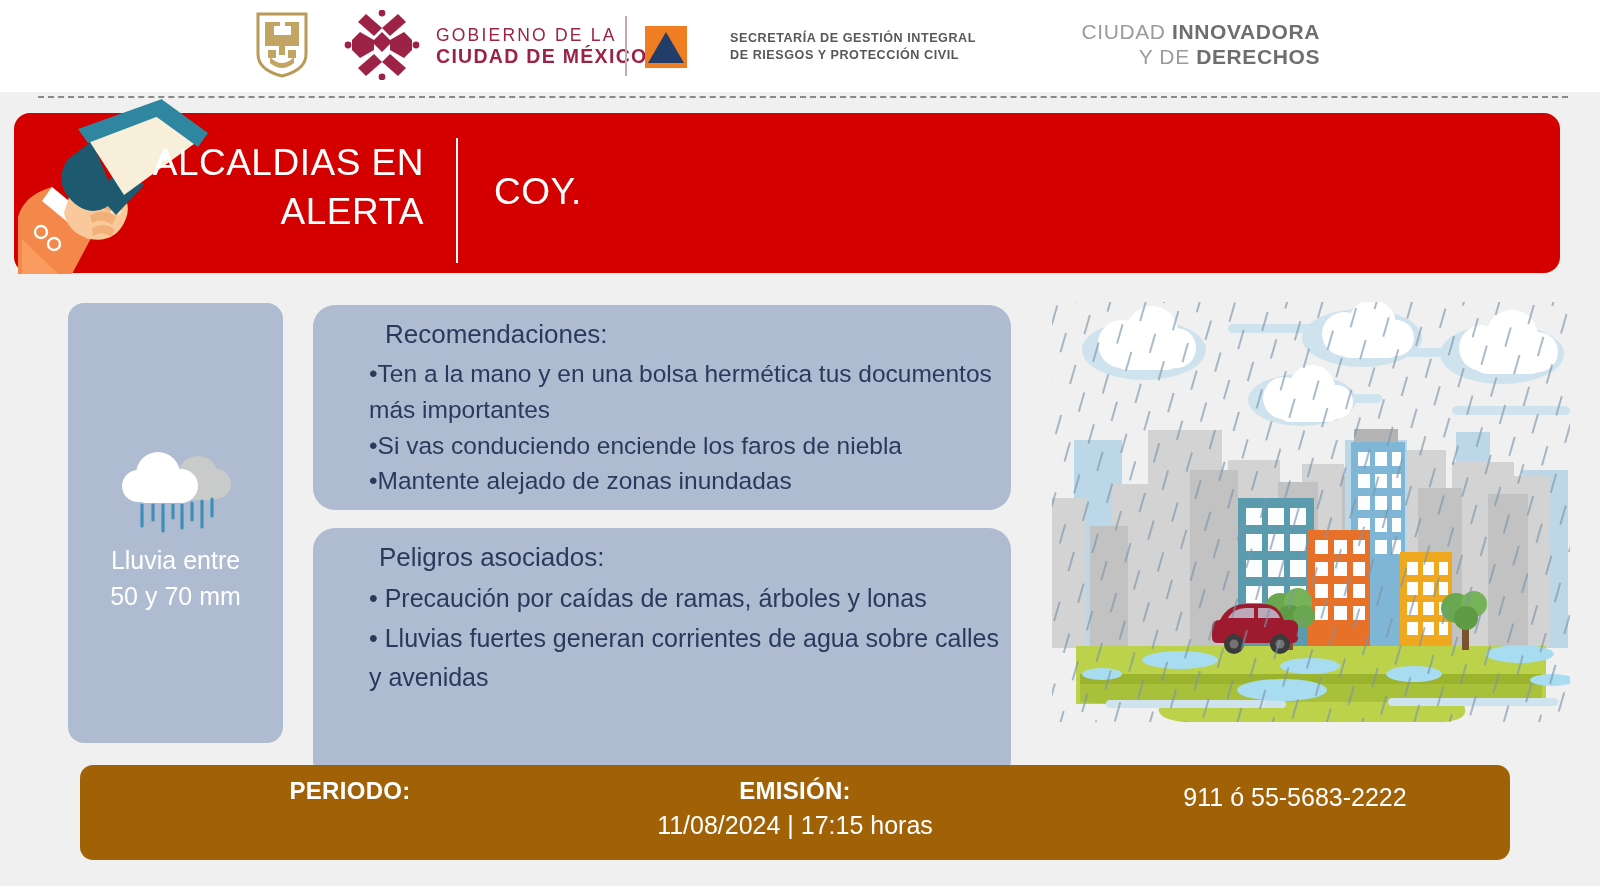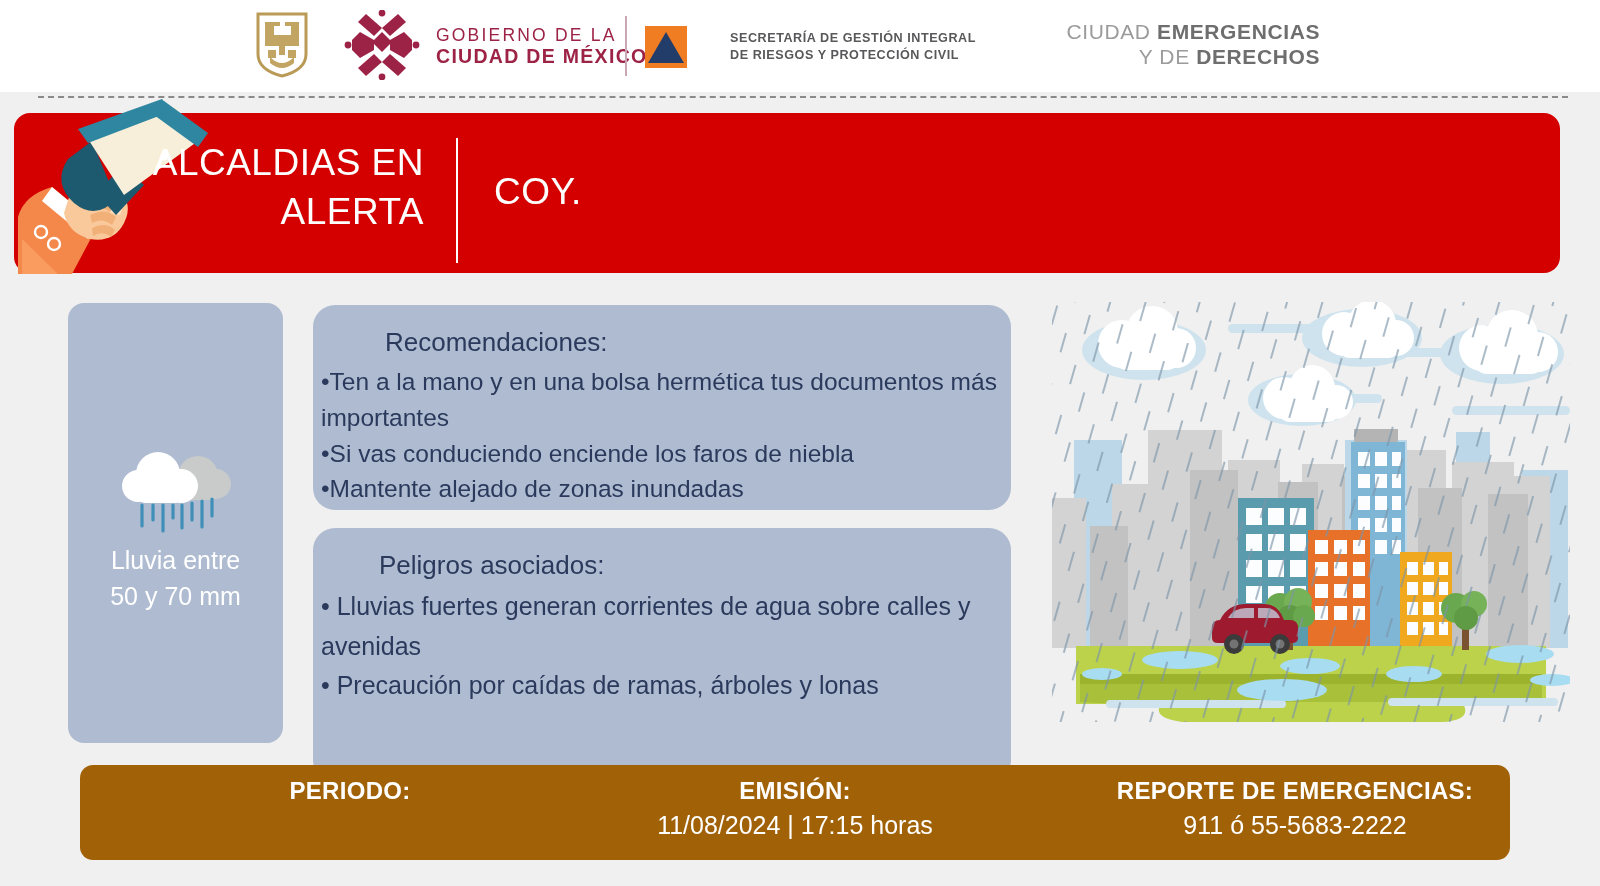--- a/index.html
+++ b/index.html
@@ -100,25 +100,25 @@
     font-weight:300; line-height:1.42;
   }
 
   .info-box {
     position:absolute; background:#aebbd0; border-radius:22px;
   }
   .box-reco { left:313px; top:305px; width:698px; height:205px; }
   .box-pelig { left:313px; top:528px; width:698px; height:254px; }
   .box-heading {
     color:#2b3a5c; font-size:26px; font-weight:400;
-    padding-left:72px; padding-top:22px;
+    padding-left:72px; padding-top:14px;
   }
   .box-body {
     color:#2b3a5c; font-size:24.5px; font-weight:400;
-    line-height:1.46; padding:6px 6px 0 8px;
+    line-height:1.46; padding:6px 6px 0 8px;margin-left:48px;
   }
   .box-body p { margin:0; }
   .box-pelig .box-heading { padding-left:66px; }
   .box-pelig .box-body { font-size:25px; line-height:1.58; }
 
   
   .city {
     position:absolute; left:1052px; top:302px; width:518px; height:430px;
     overflow:hidden; background:#f0f0f0;
   }
@@ -184,21 +184,21 @@
     <div class="sgirpc-icon">
       <div class="sgirpc-tri"></div>
     </div>
 
     <div class="sgirpc-text">
       <div>SECRETARÍA DE GESTIÓN INTEGRAL</div>
       <div>DE RIESGOS Y PROTECCIÓN CIVIL</div>
     </div>
 
     <div class="tagline">
-      <div class="tag-l1"><span>CIUDAD </span><b>EMERGENCIAS</b></div>
+      <div class="tag-l1"><span>CIUDAD </span><b>INNOVADORA</b></div>
       <div class="tag-l2"><span>Y DE </span><b>DERECHOS</b></div>
     </div>
   </div>
 </div>
 
 <div class="dashed-sep"></div>
 
 <div class="alert-banner">
 
   <div class="megaphone">
@@ -283,22 +283,22 @@
   <div class="box-body">
     <p>•Ten a la mano y en una bolsa hermética tus documentos más importantes</p>
     <p>•Si vas conduciendo enciende los faros de niebla</p>
     <p>•Mantente alejado de zonas inundadas</p>
   </div>
 </div>
 
 <div class="info-box box-pelig">
   <div class="box-heading">Peligros asociados:</div>
   <div class="box-body">
+    <p>• Precaución por caídas de ramas, árboles y lonas</p>
     <p>• Lluvias fuertes generan corrientes de agua sobre calles y avenidas</p>
-    <p>• Precaución por caídas de ramas, árboles y lonas</p>
   </div>
 </div>
 
 <div class="city">
   <svg width="518" height="430" viewBox="0 0 518 430">
     <defs>
       <pattern id="rainp" width="34" height="52" patternUnits="userSpaceOnUse" patternTransform="rotate(16)">
         <line x1="6" y1="2" x2="6" y2="22" stroke="#7b93a8" stroke-width="1.7" opacity="0.75"></line>
         <line x1="22" y1="26" x2="22" y2="46" stroke="#7b93a8" stroke-width="1.7" opacity="0.75"></line>
       </pattern>
@@ -481,16 +481,15 @@
 
 <div class="footer">
   <div class="foot-col col-periodo">
     <div class="foot-label">PERIODO:</div>
   </div>
   <div class="foot-col col-emision">
     <div class="foot-label">EMISIÓN:</div>
     <div class="foot-value">11/08/2024  |  17:15 horas</div>
   </div>
   <div class="foot-col col-reporte">
-    <div class="foot-label">REPORTE DE EMERGENCIAS:</div>
     <div class="foot-value">911 ó 55-5683-2222</div>
   </div>
 </div>
 
 </body></html>

